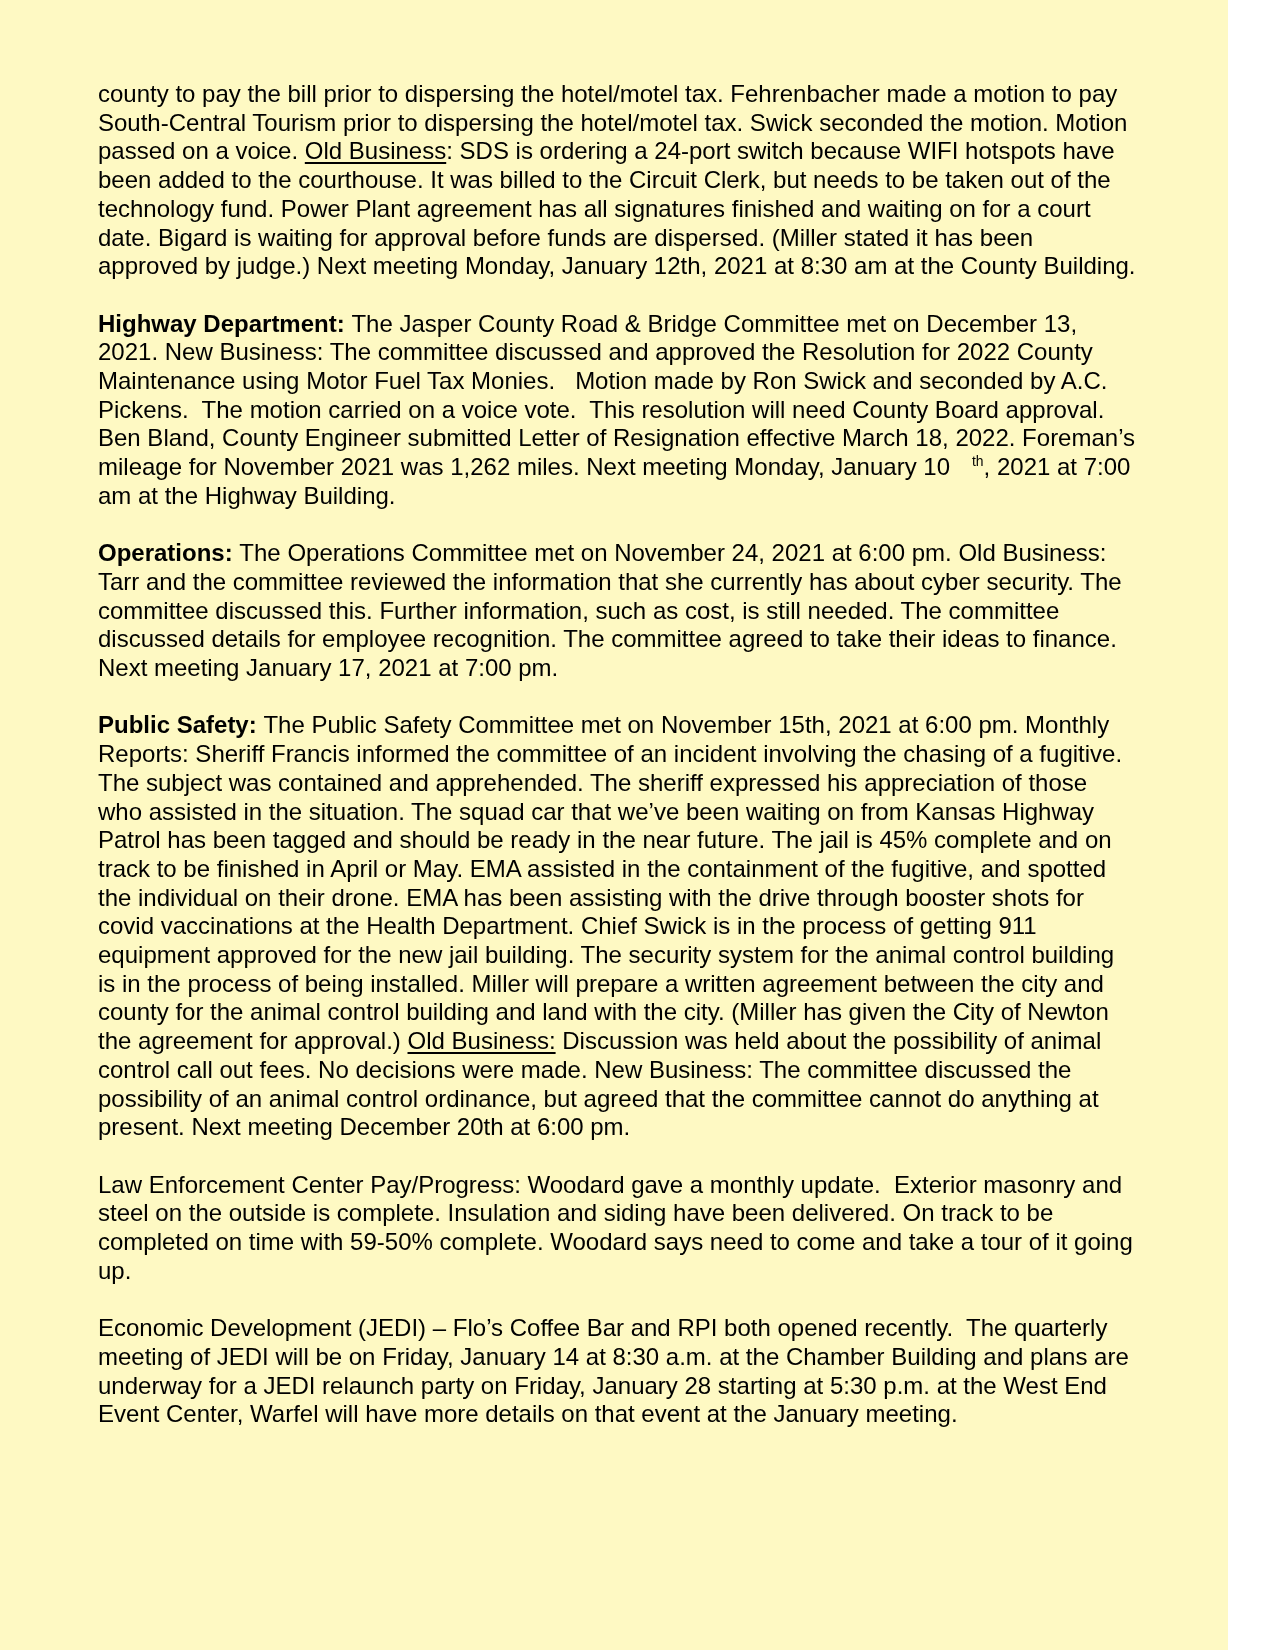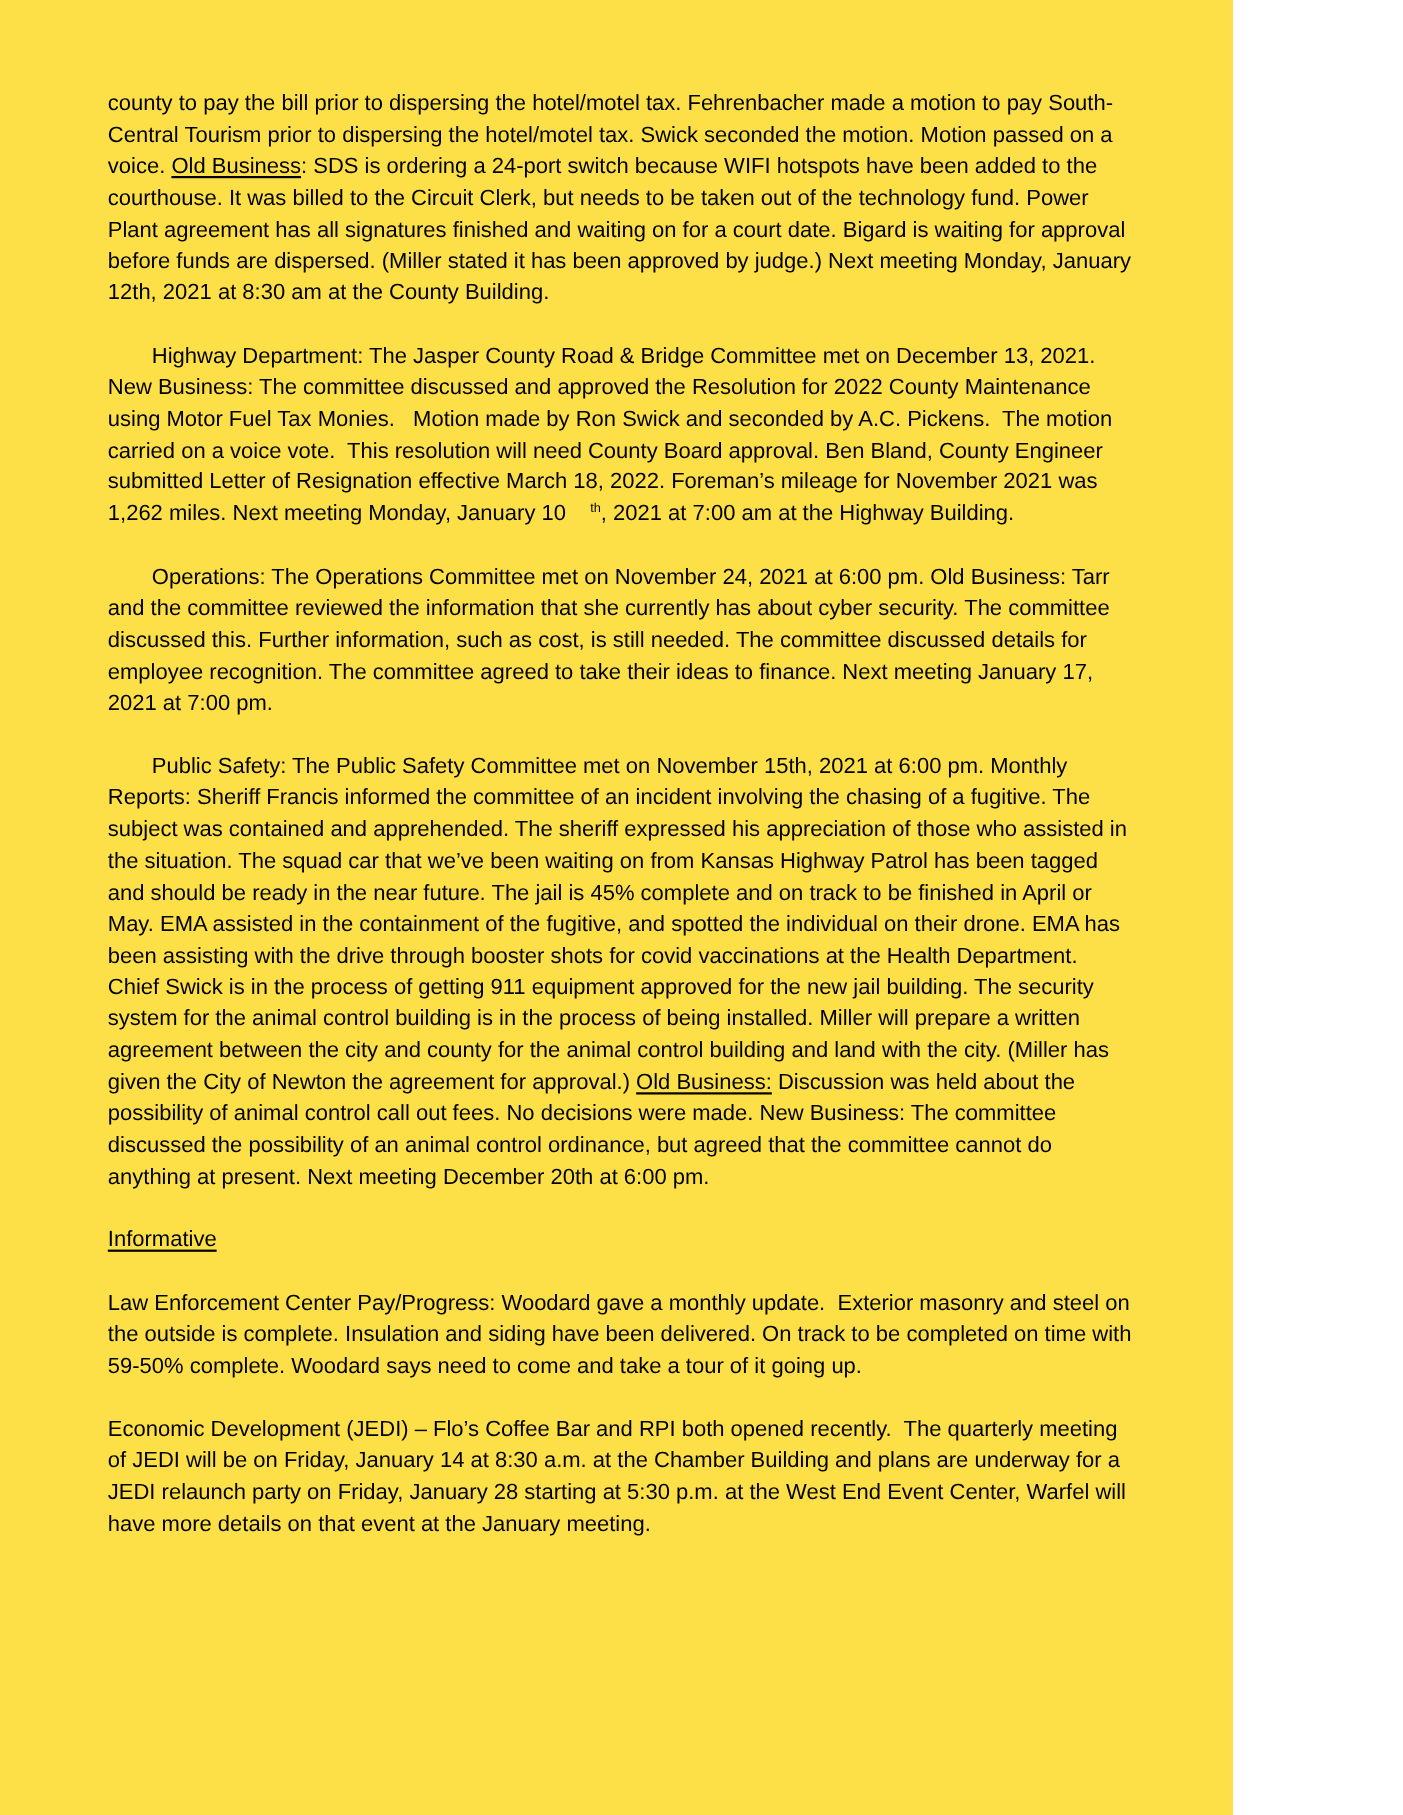--- a/index.html
+++ b/index.html
@@ -2,49 +2,48 @@
 <html><head>
 <meta charset="utf-8">
 <style>
   html, body {
     margin: 0;
     padding: 0;
     background: #ffffff;
   }
   .page {
     position: relative;
-    width: 1121px;
+    width: 1228px;
     height: 1650px;
-    background: #fde047;
+    background: #fef9c3;
     box-sizing: border-box;
     padding: 80px 92px 0 98px;
     font-family: "Liberation Sans", "DejaVu Sans", sans-serif;
-    font-size: 20px;
+    font-size: 24px;
     line-height: 28.7px;
     color: #000000;
     overflow: hidden;
   }
   .para {
     margin: 0 0 28.7px 0;
     white-space: pre-wrap;
     text-align: left;
   }
   .para:last-child { margin-bottom: 14px; }
   .para sup {
     font-size: 0.58em;
     line-height: 0;
     padding-left: 22px;
   }
-  .para span[data-name="bold-lead-in"] { font-weight: 400; margin-left: 40px; }
+  .para span[data-name="bold-lead-in"] { font-weight: 700; }
   .para span[data-name="underlined-text"] { text-decoration: underline; text-underline-offset: 3px; }
 </style>
 </head>
 <body>
 
 <div class="page" data-name="document-page">
   <p class="para" data-name="paragraph-county-finance"><span data-name="text-run">county to pay the bill prior to dispersing the hotel/motel tax. Fehrenbacher made a motion to pay South-Central Tourism prior to dispersing the hotel/motel tax. Swick seconded the motion. Motion passed on a voice. </span><span data-name="underlined-text">Old Business</span><span data-name="text-run">: SDS is ordering a 24-port switch because WIFI hotspots have been added to the courthouse. It was billed to the Circuit Clerk, but needs to be taken out of the technology fund. Power Plant agreement has all signatures finished and waiting on for a court date. Bigard is waiting for approval before funds are dispersed. (Miller stated it has been approved by judge.) Next meeting Monday, January 12th, 2021 at 8:30 am at the County Building.</span></p>
   <p class="para" data-name="paragraph-highway-department"><span data-name="bold-lead-in">Highway Department: </span><span data-name="text-run">The Jasper County Road &amp; Bridge Committee met on December 13, 2021. New Business: The committee discussed and approved the Resolution for 2022 County Maintenance using Motor Fuel Tax Monies.   Motion made by Ron Swick and seconded by A.C. Pickens.  The motion carried on a voice vote.  This resolution will need County Board approval. Ben Bland, County Engineer submitted Letter of Resignation effective March 18, 2022. Foreman’s mileage for November 2021 was 1,262 miles. Next meeting Monday, January 10</span><sup data-name="superscript-ordinal">th</sup><span data-name="text-run">, 2021 at 7:00 am at the Highway Building.</span></p>
   <p class="para" data-name="paragraph-operations"><span data-name="bold-lead-in">Operations: </span><span data-name="text-run">The Operations Committee met on November 24, 2021 at 6:00 pm. Old Business: Tarr and the committee reviewed the information that she currently has about cyber security. The committee discussed this. Further information, such as cost, is still needed. The committee discussed details for employee recognition. The committee agreed to take their ideas to finance. Next meeting January 17, 2021 at 7:00 pm.</span></p>
   <p class="para" data-name="paragraph-public-safety"><span data-name="bold-lead-in">Public Safety: </span><span data-name="text-run">The Public Safety Committee met on November 15th, 2021 at 6:00 pm. Monthly Reports: Sheriff Francis informed the committee of an incident involving the chasing of a fugitive. The subject was contained and apprehended. The sheriff expressed his appreciation of those who assisted in the situation. The squad car that we’ve been waiting on from Kansas Highway Patrol has been tagged and should be ready in the near future. The jail is 45% complete and on track to be finished in April or May. EMA assisted in the containment of the fugitive, and spotted the individual on their drone. EMA has been assisting with the drive through booster shots for covid vaccinations at the Health Department. Chief Swick is in the process of getting 911 equipment approved for the new jail building. The security system for the animal control building is in the process of being installed. Miller will prepare a written agreement between the city and county for the animal control building and land with the city. (Miller has given the City of Newton the agreement for approval.) </span><span data-name="underlined-text">Old Business:</span><span data-name="text-run"> Discussion was held about the possibility of animal control call out fees. No decisions were made. New Business: The committee discussed the possibility of an animal control ordinance, but agreed that the committee cannot do anything at present. Next meeting December 20th at 6:00 pm.</span></p>
-  <p class="para" data-name="heading-informative"><span data-name="underlined-text">Informative</span></p>
   <p class="para" data-name="paragraph-law-enforcement-center"><span data-name="text-run">Law Enforcement Center Pay/Progress: Woodard gave a monthly update.  Exterior masonry and steel on the outside is complete. Insulation and siding have been delivered. On track to be completed on time with 59-50% complete. Woodard says need to come and take a tour of it going up.</span></p>
   <p class="para" data-name="paragraph-economic-development"><span data-name="text-run">Economic Development (JEDI) – Flo’s Coffee Bar and RPI both opened recently.  The quarterly meeting of JEDI will be on Friday, January 14 at 8:30 a.m. at the Chamber Building and plans are underway for a JEDI relaunch party on Friday, January 28 starting at 5:30 p.m. at the West End Event Center, Warfel will have more details on that event at the January meeting.</span></p>
 </div>
 
 </body></html>

